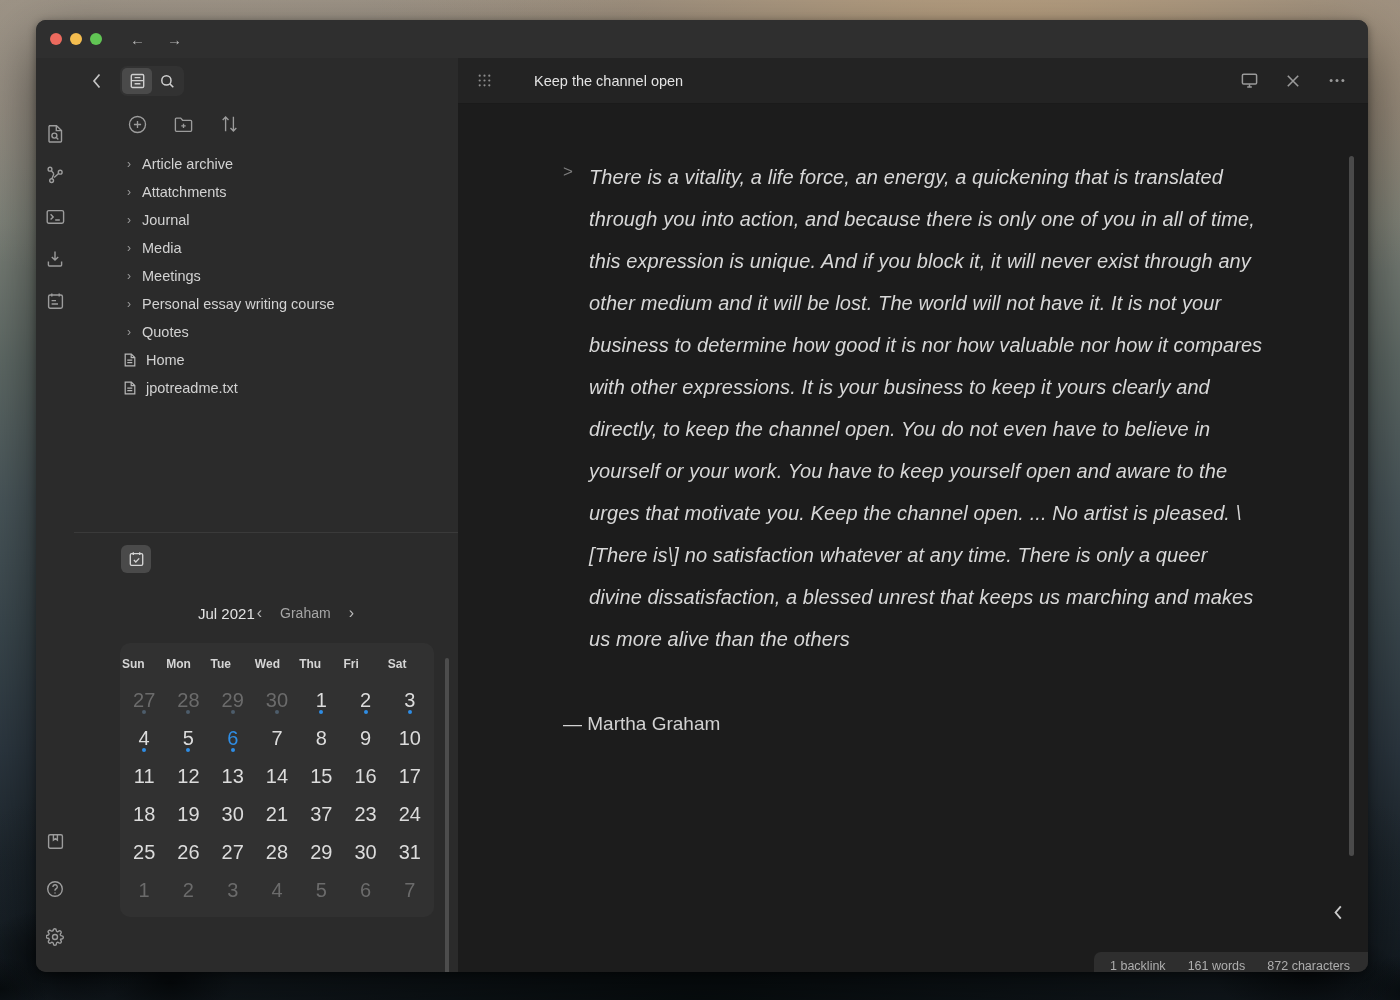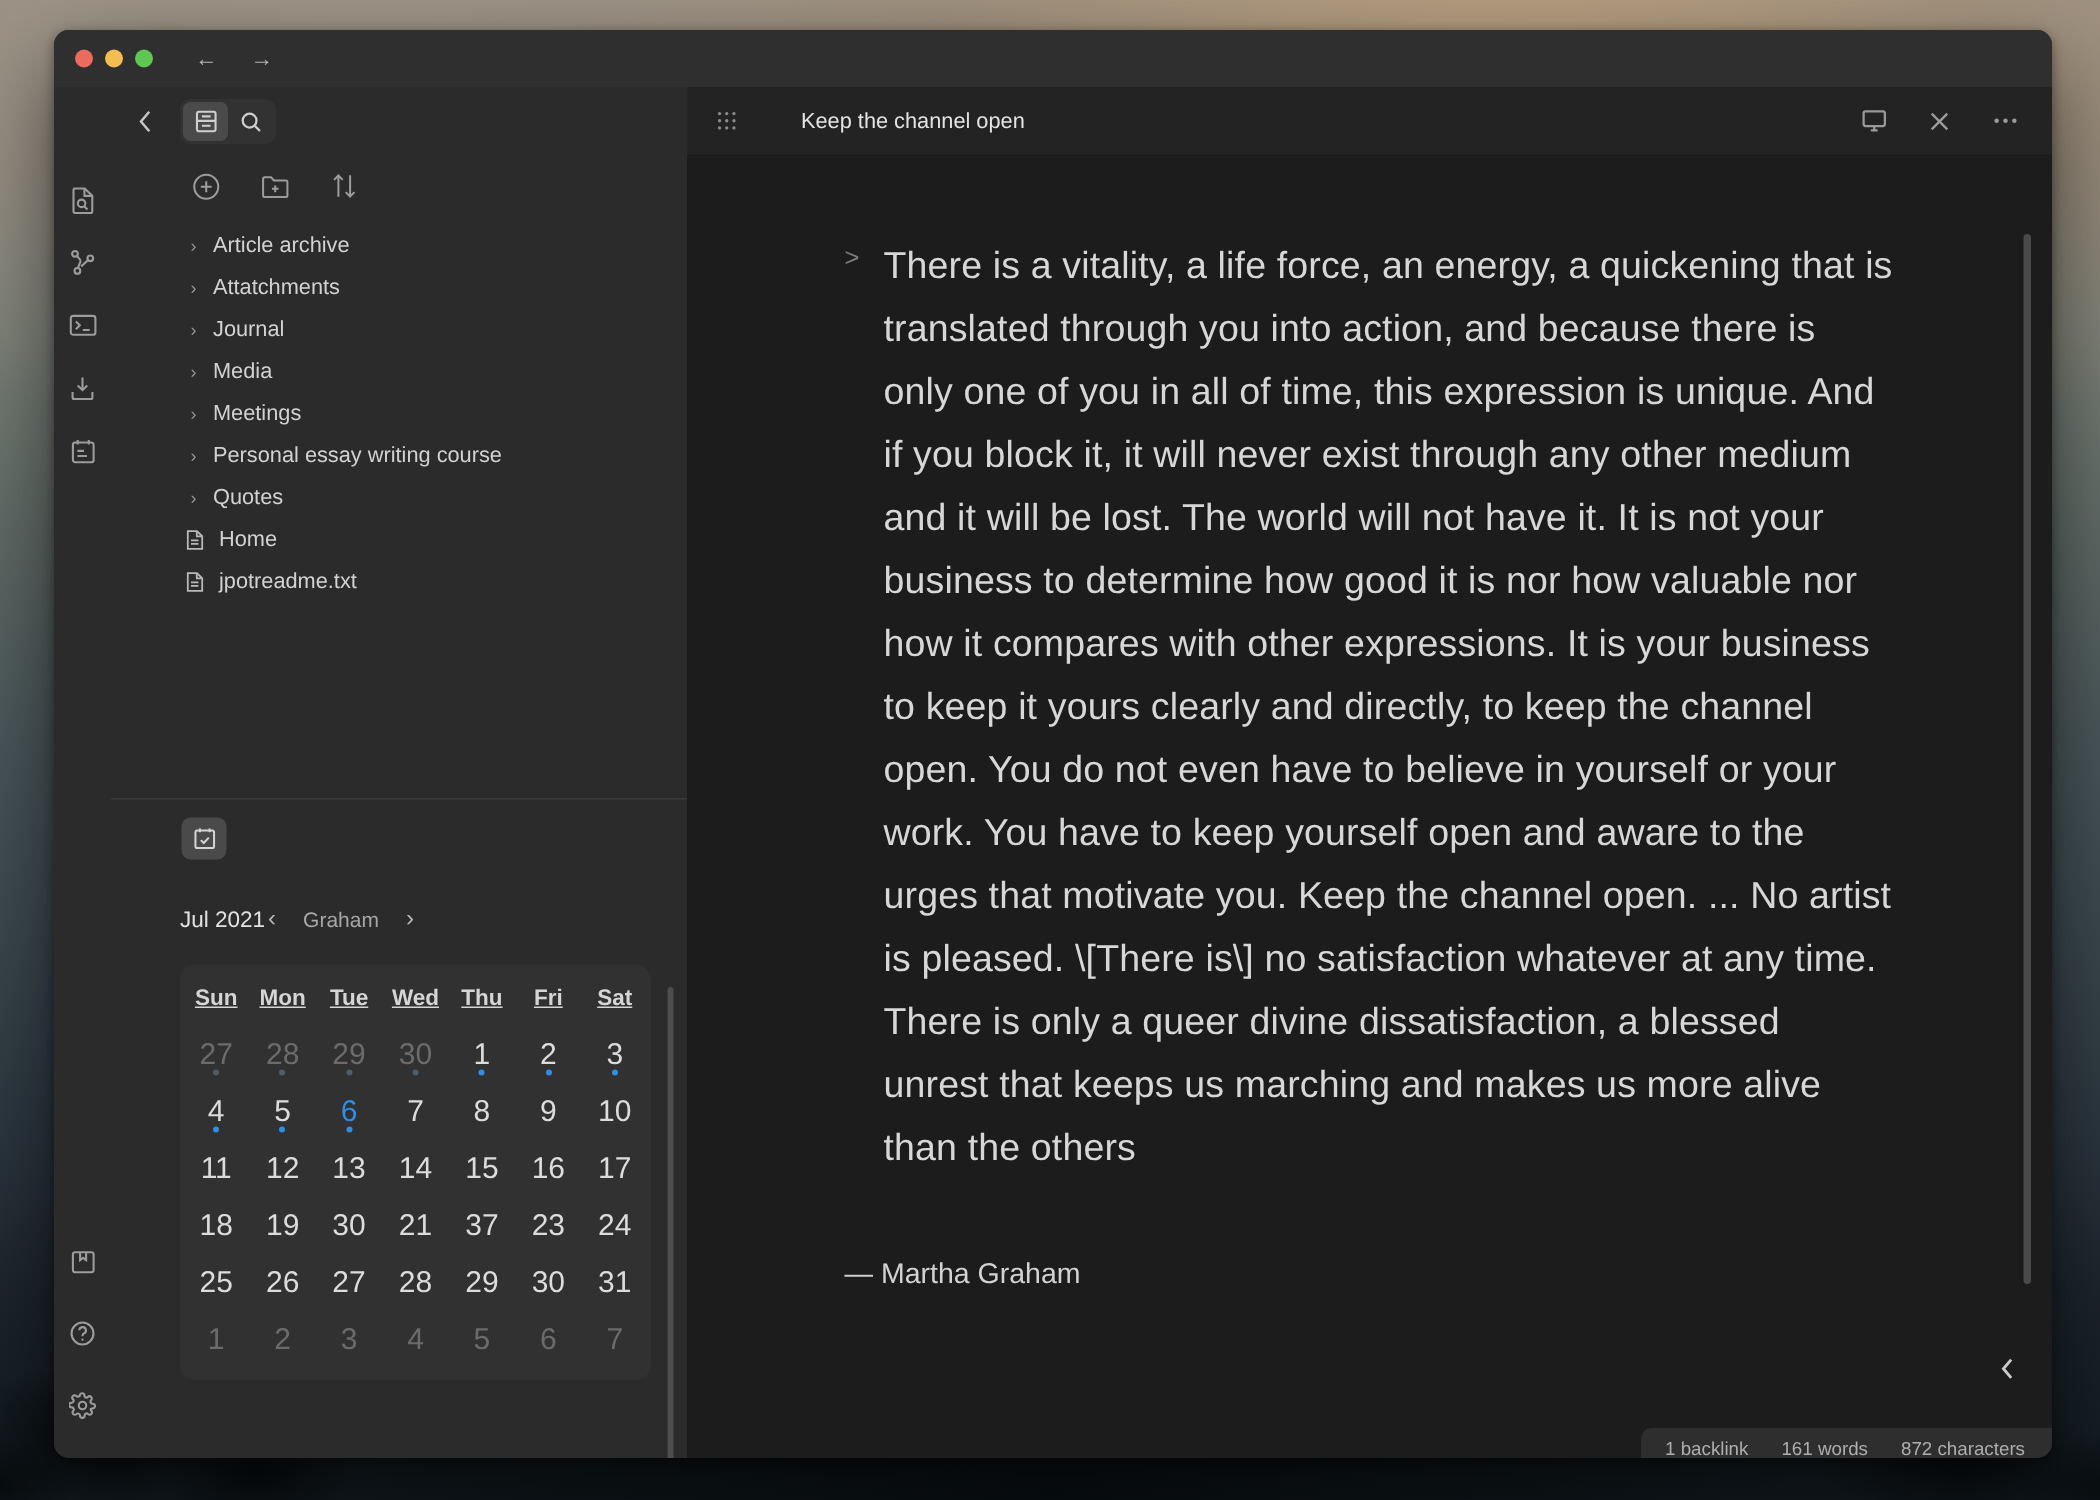--- a/index.html
+++ b/index.html
@@ -100,30 +100,29 @@
 
   .sb-divider { height: 1px; background: #3a3a3a; margin-top: 130px; }
 
   .cal-toolbar { height: 52px; display: flex; align-items: center; padding-left: 47px; }
   .cal-tab {
     width: 30px; height: 28px; border-radius: 6px; background: #4a4a4a;
     display: flex; align-items: center; justify-content: center; color: #d5d5d5;
   }
 
   .calendar { padding: 8px 24px 0 46px; color: #d8d8d8; position: relative; }
-  .cal-head { display: flex; align-items: center; justify-content: flex-start; height: 40px; }
+  .cal-head { display: flex; align-items: center; justify-content: center; height: 40px; }
   .cal-month { font-size: 15px; color: #e2e2e2; }
   .cal-nav { display: flex; align-items: center; gap: 16px; color: #a6a6a6; font-size: 14px; }
   .cal-nav .arrow { font-size: 16px; color: #b9b9b9; padding: 0 2px; }
   .cal-card { background: #313131; border-radius: 10px; padding: 6px 2px 8px 2px; margin-top: 10px; }
   .cal-grid { display: grid; grid-template-columns: repeat(7, 1fr); }
   .dow {
-    text-align: center; font-size: 15px; color: #d5d5d5; font-weight: bold;
+    font-size: 12px; color: #d5d5d5; font-weight: bold;
     padding: 8px 0 10px 0;
-    text-decoration: underline;
   }
   .daycell {
     height: 38px; display: flex; flex-direction: column; align-items: center; justify-content: center;
     font-size: 20px; color: #dcdcdc; position: relative;
   }
   .daycell.muted { color: #6b6b6b; }
   .daycell.today { color: #2f8de4; }
   .daycell .dotmark {
     width: 4px; height: 4px; border-radius: 50%; background: #2f8de4;
     position: absolute; bottom: 5px;
@@ -149,21 +148,21 @@
   .ed-acts { display: flex; align-items: center; gap: 26px; color: #9a9a9a; }
   .ed-acts .a { display: flex; align-items: center; justify-content: center; width: 18px; height: 18px; }
 
   .ed-scroll { flex: 1; overflow: hidden; position: relative; padding: 0 40px; }
   .note { max-width: 700px; margin: 0 auto; padding-top: 52px; }
   .quote { position: relative; padding-left: 26px; }
   .quote .qmark {
     position: absolute; left: 0; top: 6px; color: #7d7d7d; font-size: 17px;
   }
   .quote p {
-    font-size: 25px; line-height: 42px; color: #d7d7d7;
+    font-style: italic; font-size: 20px; line-height: 42px; color: #d7d7d7;
     letter-spacing: 0.1px;
   }
   .attrib {
     margin-top: 48px; font-size: 19px; color: #d2d2d2; line-height: 32px;
   }
   .ed-scrollbar {
     position: absolute; right: 14px; top: 52px; width: 5px; height: 700px;
     background: #4a4a4a; border-radius: 3px;
   }
   .collapse-btn {

